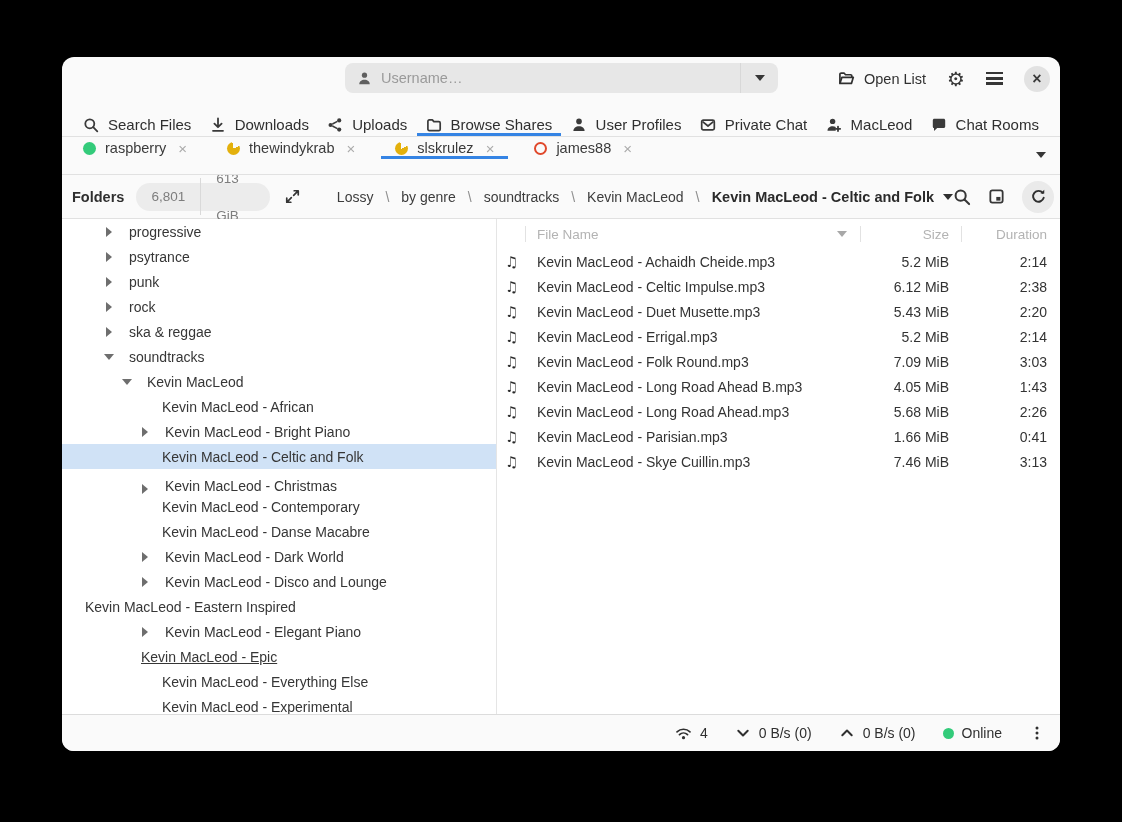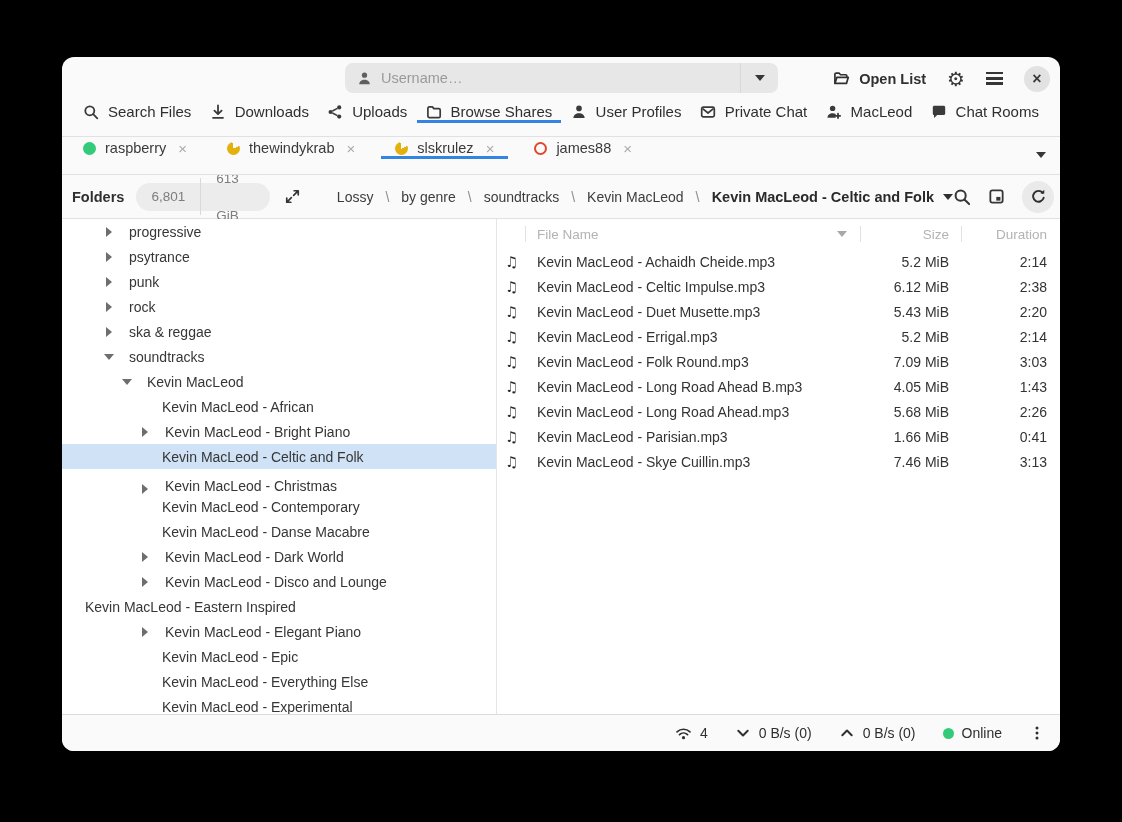--- a/index.html
+++ b/index.html
@@ -16,30 +16,30 @@
     background:#e7e7e7; border-radius:8px; display:flex; align-items:center; }
   .user-combo .entry { flex:1; display:flex; align-items:center; gap:9px; padding-left:12px; height:100%; }
   .user-combo input { border:none; outline:none; background:transparent; flex:1;
     font:14.5px "Liberation Sans",sans-serif; color:#333; }
   .user-combo input::placeholder { color:#9a9a9a; }
   .combo-divider { width:1px; height:100%; background:#d8d8d8; }
   .combo-arrow { width:37px; height:100%; display:flex; align-items:center; justify-content:center; cursor:pointer; }
   .tri-down { width:0; height:0; border-left:5px solid transparent; border-right:5px solid transparent;
     border-top:6px solid #363636; }
   .hdr-right { position:absolute; right:10px; top:0; height:43px; display:flex; align-items:center; gap:21px; }
-  .open-list { display:flex; align-items:center; gap:9px; font-size:14.5px; font-weight:700; color:#303030; cursor:pointer; }
+  .open-list { display:flex; align-items:center; gap:9px; font-size:14.5px; font-weight:400; color:#303030; cursor:pointer; }
   .gear { font-family:"DejaVu Sans",sans-serif; font-size:20px; color:#363636; line-height:1; cursor:pointer; }
   .hamburger { width:17px; height:13px; cursor:pointer;
     background:linear-gradient(#363636 0 2.5px,transparent 2.5px 5.2px,#363636 5.2px 7.7px,transparent 7.7px 10.4px,#363636 10.4px 13px); }
   .close-btn { width:26px; height:26px; border-radius:50%; background:#e2e2e2; color:#3a3a3a;
     display:flex; align-items:center; justify-content:center; font-size:16px; font-weight:700; cursor:pointer; }
 
   
   .nav-tabs { height:37px; flex:none; display:flex; justify-content:space-between;
-    align-items:flex-start; padding:0 12px; border-bottom:1px solid #e1e1e1; }
+    align-items:flex-end; padding:0 12px; border-bottom:1px solid #e1e1e1; }
   .nav-tab { display:flex; align-items:center; gap:9px; padding:0 9px; font-size:15px; color:#2f2f2f;
     border-bottom:3px solid transparent; border-top:3px solid transparent; cursor:pointer; }
   .nav-tab.active { border-bottom-color:#3584e4; }
   .nav-tab svg { color:#3a3a3a; }
 
   
   .user-tabs { height:38px; flex:none; display:flex; align-items:flex-start; gap:12px;
     padding-left:7px; border-bottom:1px solid #e1e1e1; position:relative; }
   .user-tab { display:flex; align-items:center; gap:9px; padding:0 14px; font-size:14.5px; color:#3a3a3a;
     border-bottom:3px solid transparent; border-top:3px solid transparent; cursor:pointer; }
@@ -416,21 +416,21 @@
         <div class="trow arrow-none" style="">
           <span class="tri"></span>
           <span>Kevin MacLeod - Eastern Inspired</span>
         </div>
 
         <div class="trow arrow-collapsed" style="padding-left: 77px;">
           <span class="tri"></span>
           <span>Kevin MacLeod - Elegant Piano</span>
         </div>
 
-        <div class="trow arrow-none" style="padding-left: 77px;">
+        <div class="trow arrow-none" style="padding-left: 56px; text-decoration: underline;">
           <span class="tri"></span>
           <span>Kevin MacLeod - Epic</span>
         </div>
 
         <div class="trow arrow-none" style="padding-left: 77px;">
           <span class="tri"></span>
           <span>Kevin MacLeod - Everything Else</span>
         </div>
 
         <div class="trow arrow-none" style="padding-left: 77px;">

